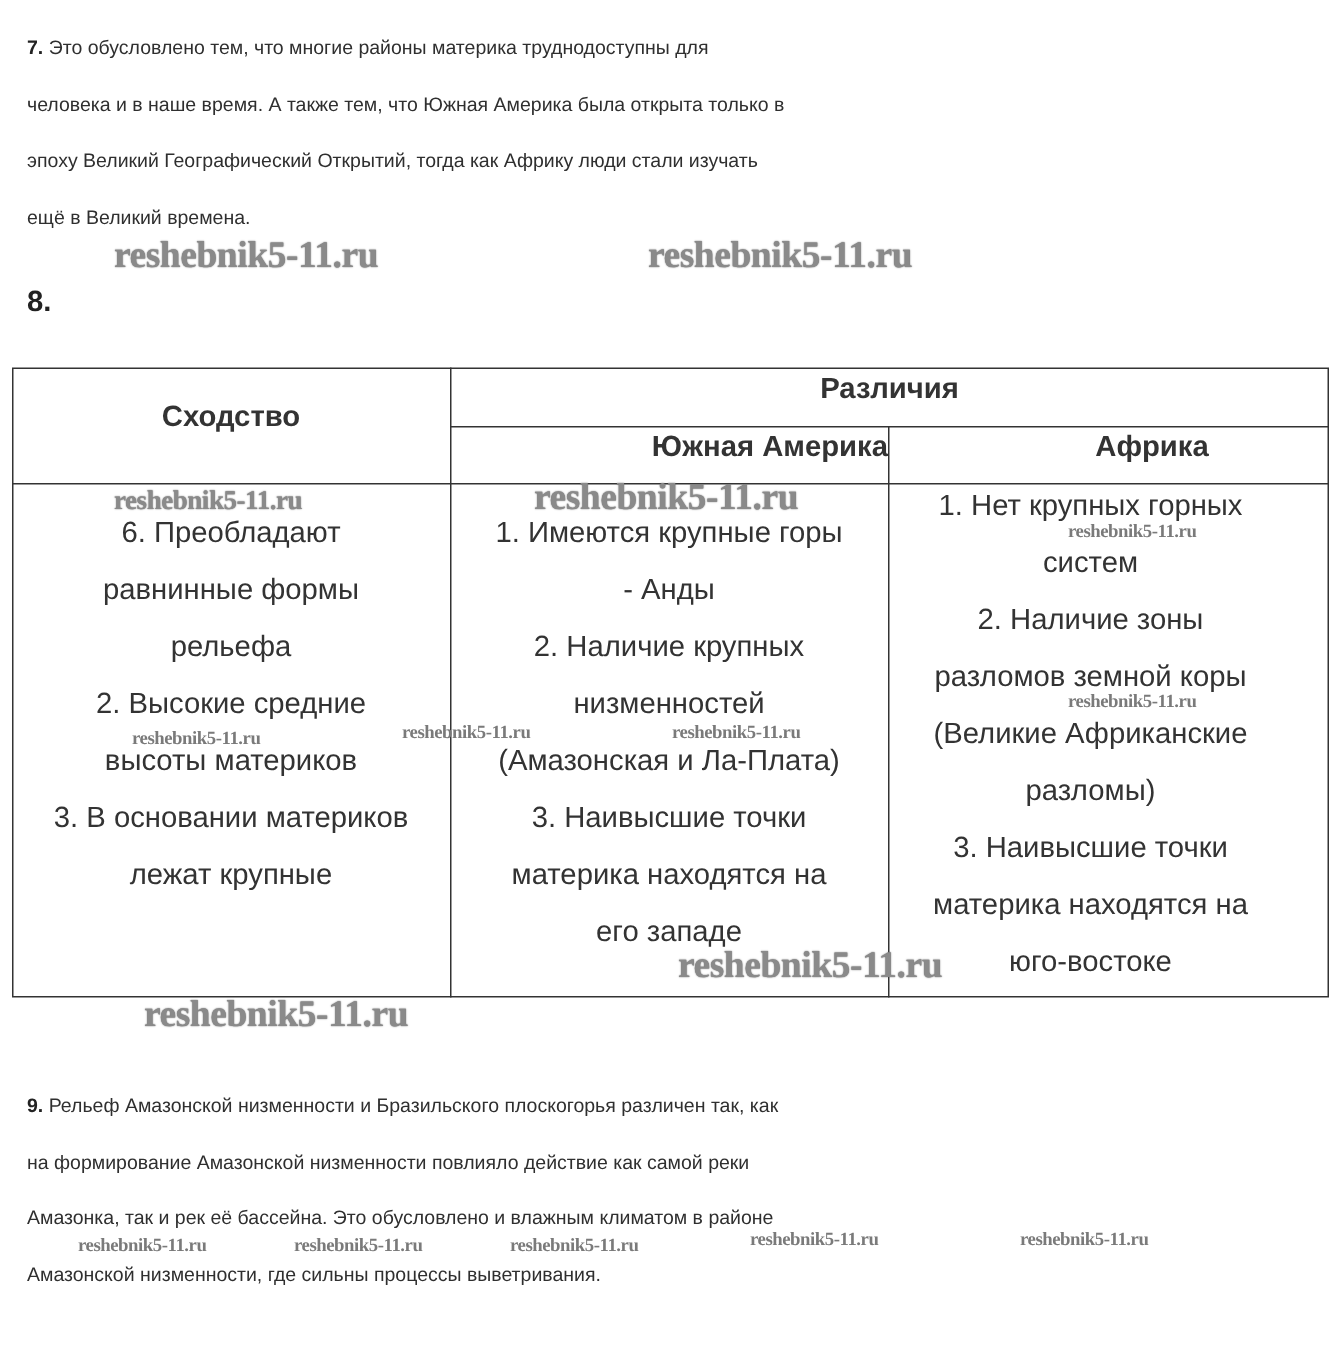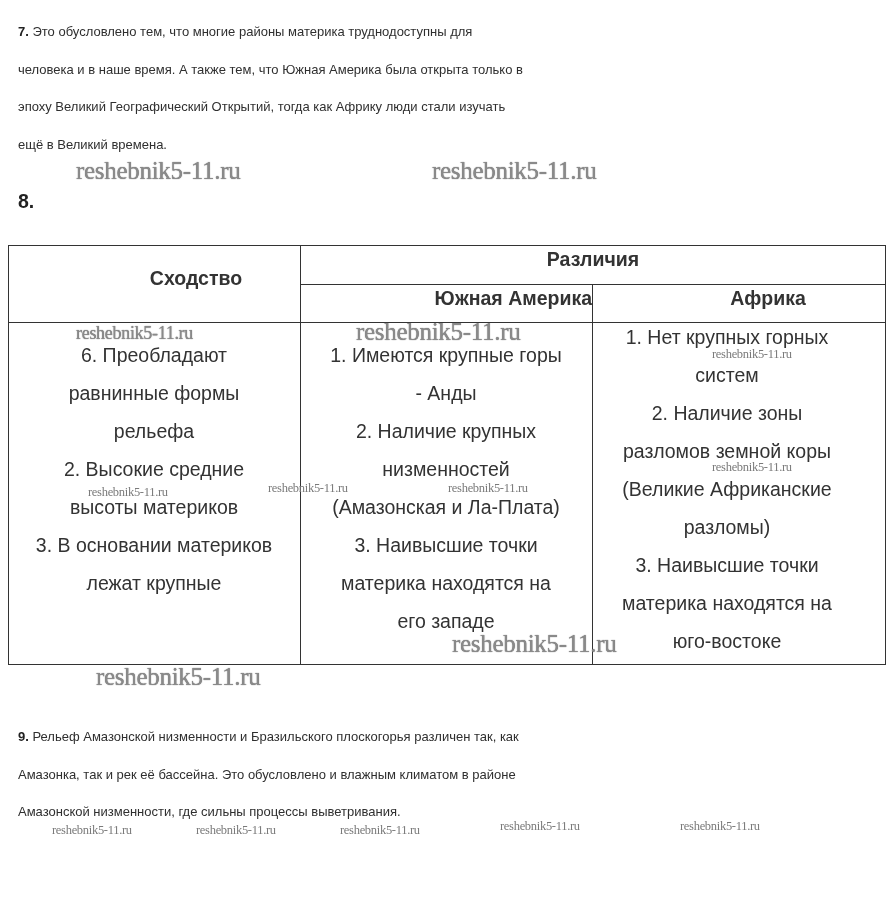--- a/index.html
+++ b/index.html
@@ -9,21 +9,21 @@
     color: #2b2b2b;
   }
   .para {
     position: absolute; left: 18px; width: 870px;
     font-size: 13px; line-height: 37.5px; color: #2f2f2f;
   }
   .para b { font-weight: bold; color: #222; }
   .num { position: absolute; left: 18px; font-size: 19.5px; font-weight: bold; color: #222; }
   .wm {
     position: absolute; font-family: "Liberation Serif", "DejaVu Serif", serif;
-    font-weight: normal; color: #8a8a8a; white-space: nowrap; letter-spacing: -0.3px;
+    font-weight: bold; color: #8a8a8a; white-space: nowrap; letter-spacing: -0.3px;
     text-shadow: 0 0 1px #555;
   }
   .wm.big { font-size: 25px; }
   .wm.mid { font-size: 18px; }
   .wm.small { font-size: 12.5px; color: #7a7a7a; text-shadow: none; }
   .table-frame { position: absolute; left: 8px; top: 245px; width: 878px; height: 420px; border: 1.5px solid #333; box-sizing: border-box; }
   .vline { position: absolute; width: 0; border-left: 1.2px solid #333; }
   .hline { position: absolute; height: 0; border-top: 1.2px solid #333; }
   .hdr { position: absolute; font-size: 19.5px; font-weight: bold; color: #333; text-align: center; }
   .cell {
@@ -46,21 +46,21 @@
 
 <div class="num" style="top:190px;">8.</div>
 
 <div>
   <div class="table-frame"></div>
   <div class="vline" style="left:300px; top:245px; height:420px;"></div>
   <div class="vline" style="left:592px; top:284px; height:381px;"></div>
   <div class="hline" style="left:300px; top:284px; width:586px;"></div>
   <div class="hline" style="left:8px; top:322px; width:878px;"></div>
 
-  <div class="hdr" style="left:8px; width:292px; top:267px;margin-left:42px;">Сходство</div>
+  <div class="hdr" style="left:8px; width:292px; top:267px;">Сходство</div>
   <div class="hdr" style="left:300px; width:586px; top:248px;">Различия</div>
   <div class="hdr" style="left:300px; width:292px; top:287px;text-align:right;">Южная Америка</div>
   <div class="hdr" style="left:592px; width:352px; top:287px;">Африка</div>
 
   <div class="cell" style="left:8px; width:292px; top:336px;">
     <div>6. Преобладают</div>
     <div>равнинные формы</div>
     <div>рельефа</div>
     <div>2. Высокие средние</div>
     <div>высоты материков</div>
@@ -97,20 +97,21 @@
 <div class="wm small" style="left:712px; top:347px;">reshebnik5-11.ru</div>
 <div class="wm small" style="left:712px; top:460px;">reshebnik5-11.ru</div>
 <div class="wm small" style="left:88px; top:485px;">reshebnik5-11.ru</div>
 <div class="wm small" style="left:268px; top:481px;">reshebnik5-11.ru</div>
 <div class="wm small" style="left:448px; top:481px;">reshebnik5-11.ru</div>
 <div class="wm big" style="left:452px; top:630px;">reshebnik5-11.ru</div>
 <div class="wm big" style="left:96px; top:663px;">reshebnik5-11.ru</div>
 
 <div class="para" style="top:718px;">
   <div><b>9.</b> <span>Рельеф Амазонской низменности и Бразильского плоскогорья различен так, как</span></div>
+  <div>на формирование Амазонской низменности повлияло действие как самой реки</div>
   <div>Амазонка, так и рек её бассейна. Это обусловлено и влажным климатом в районе</div>
   <div>Амазонской низменности, где сильны процессы выветривания.</div>
 </div>
 
 <div class="wm small" style="left:52px; top:823px;">reshebnik5-11.ru</div>
 <div class="wm small" style="left:196px; top:823px;">reshebnik5-11.ru</div>
 <div class="wm small" style="left:340px; top:823px;">reshebnik5-11.ru</div>
 <div class="wm small" style="left:500px; top:819px;">reshebnik5-11.ru</div>
 <div class="wm small" style="left:680px; top:819px;">reshebnik5-11.ru</div>
 

